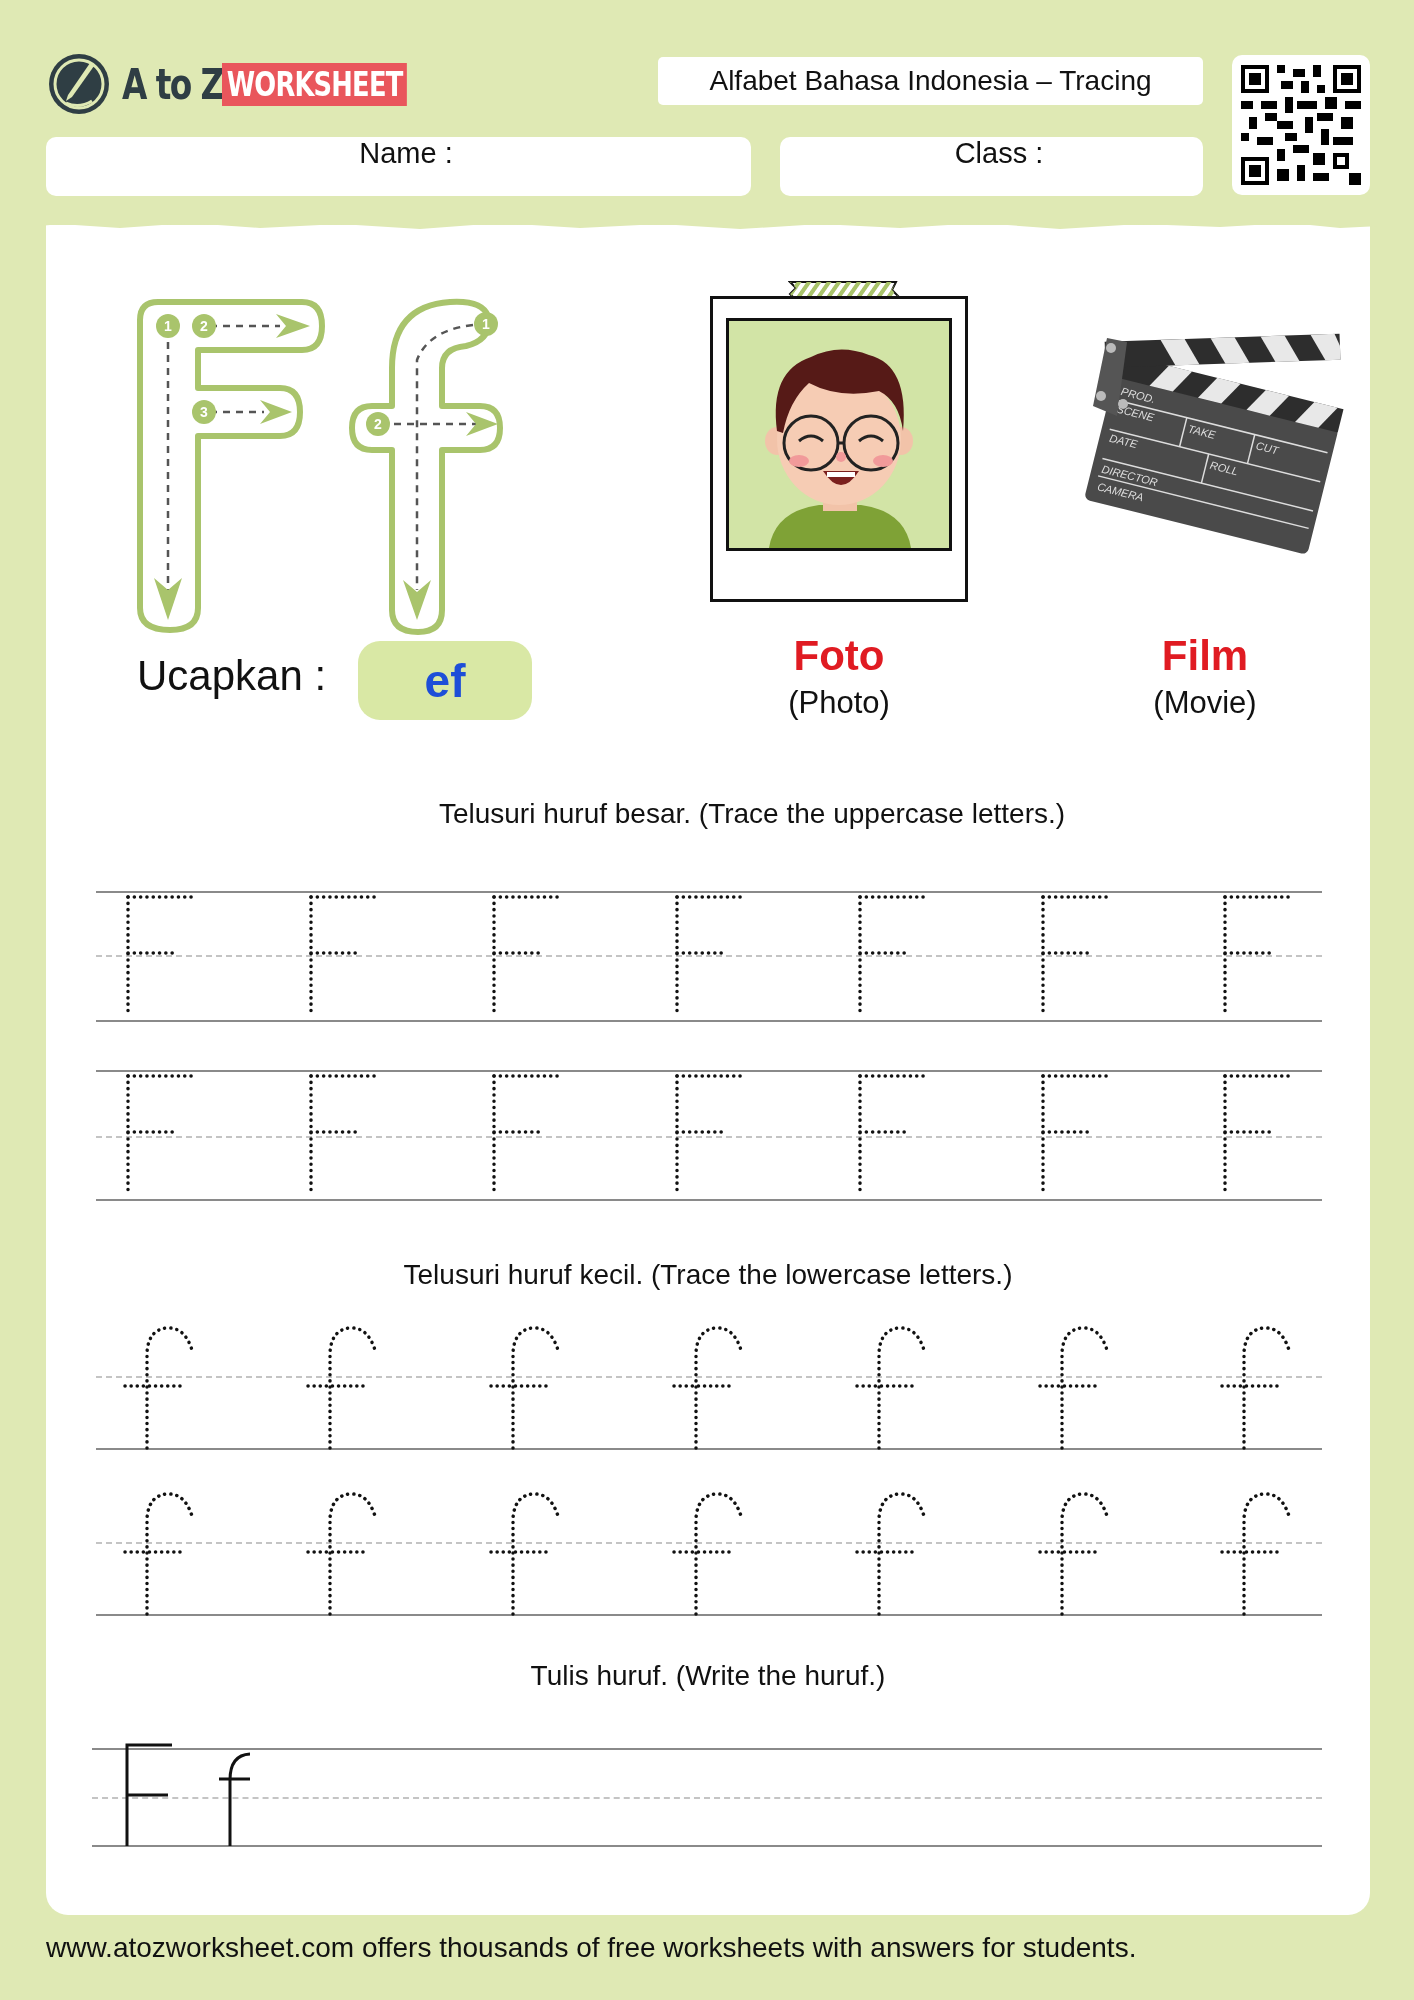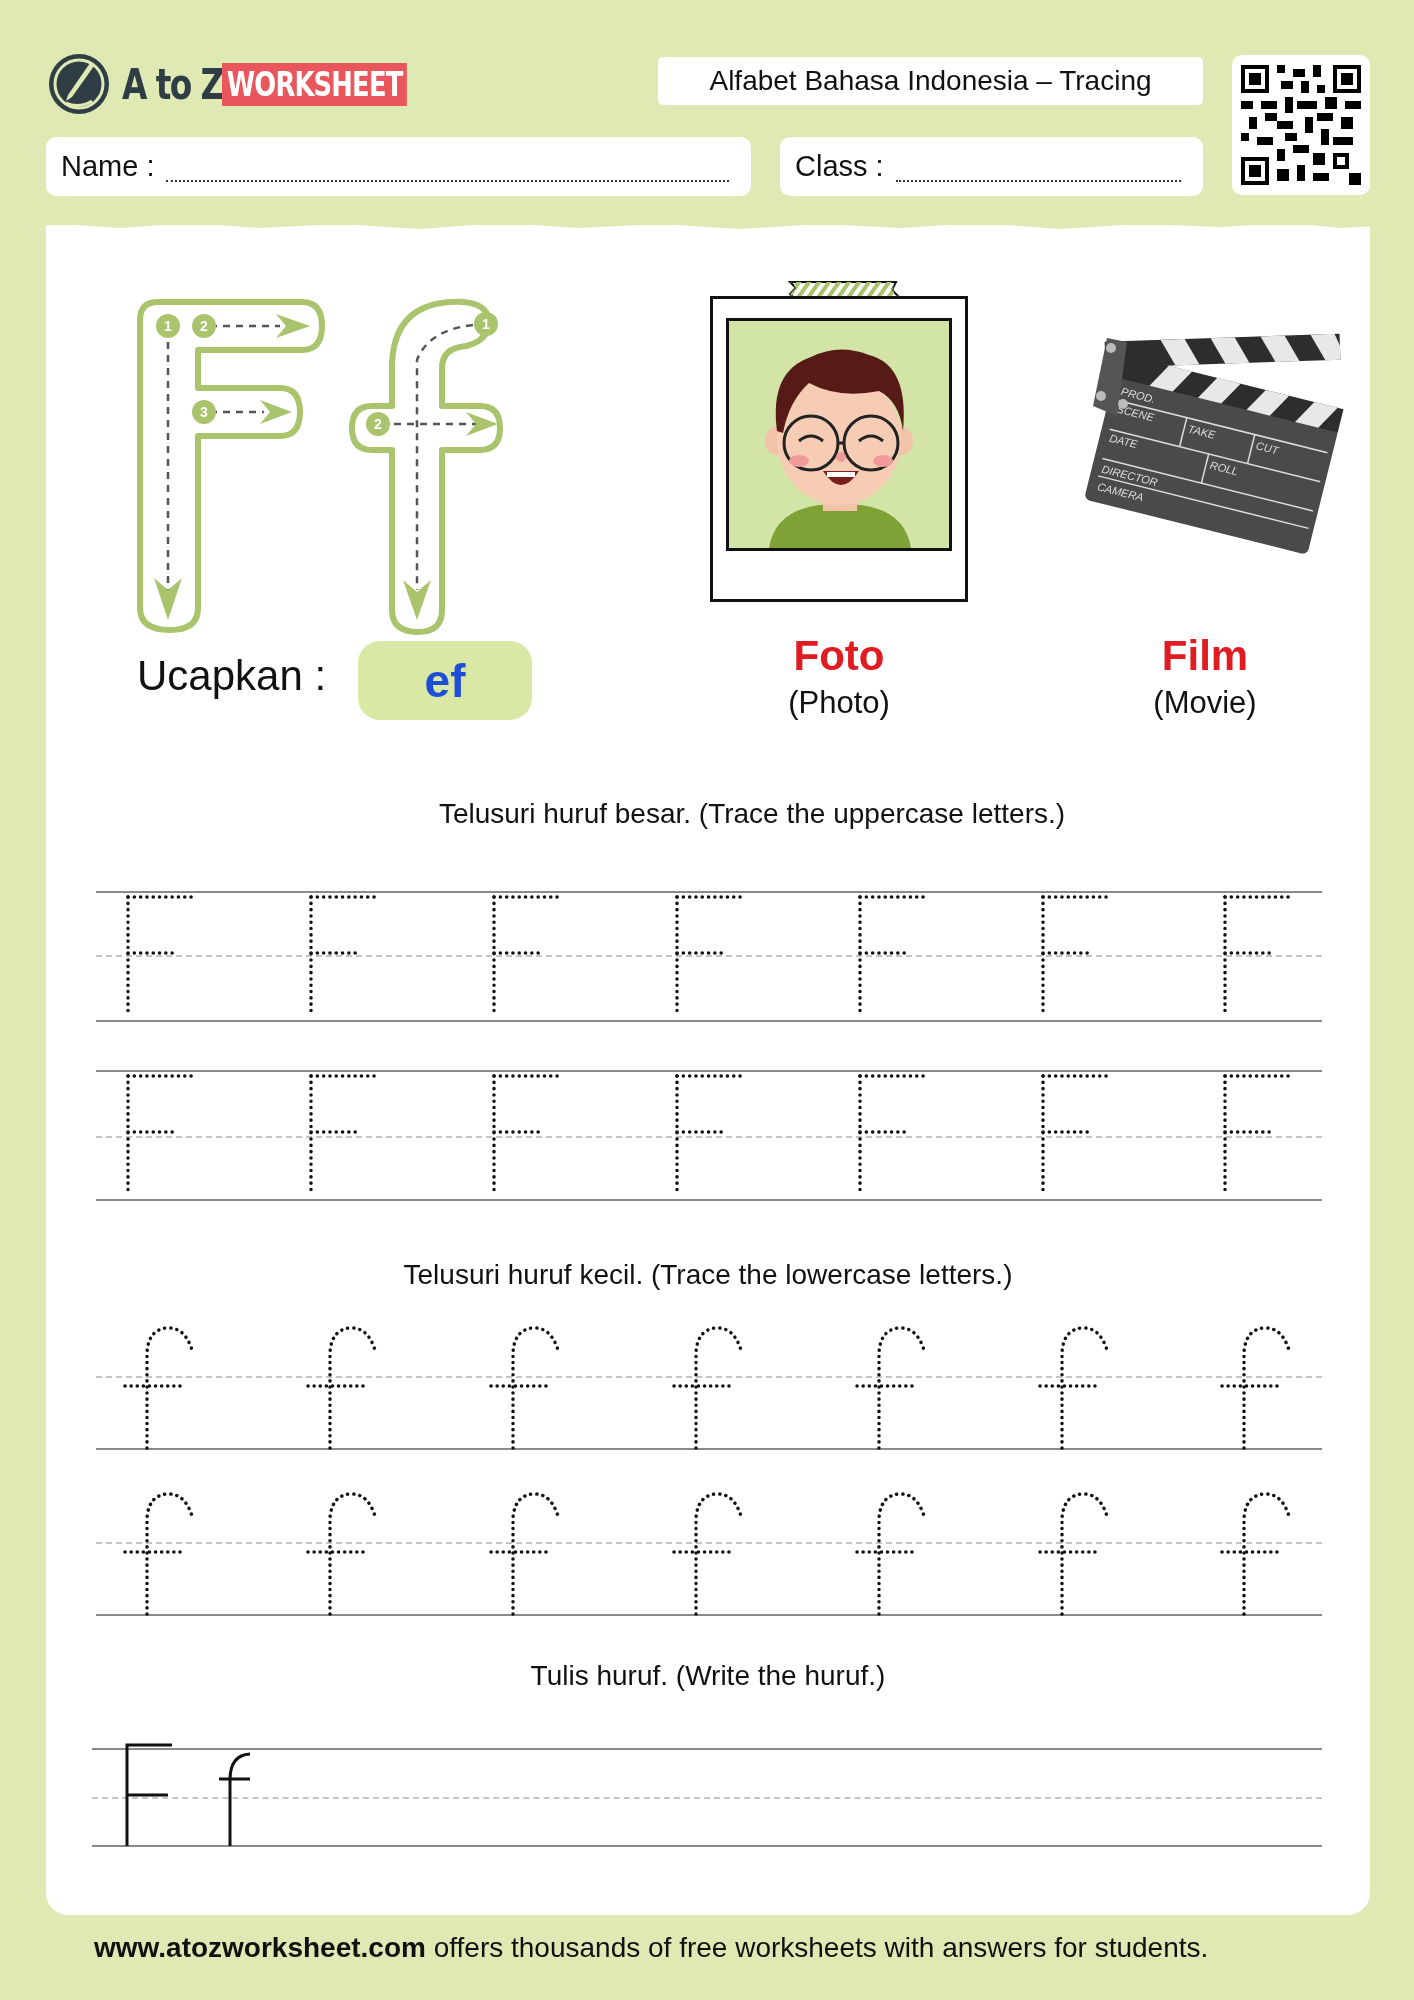--- a/index.html
+++ b/index.html
@@ -16,21 +16,21 @@
     .logo-atoz { font-family:"DejaVu Sans", sans-serif; font-weight:bold; font-size:42px; color:#2f3e44;
       letter-spacing:-2px; margin-left:10px; transform:scaleX(0.78); transform-origin:left center; display:inline-block; width:96px; white-space:nowrap;}
     .logo-ws { background:#e9565c; color:#fff; font-family:"DejaVu Sans", sans-serif; font-weight:bold; font-size:33px;
       padding:2px 6px; margin-left:4px; letter-spacing:-1px; display:inline-block; transform:scaleX(0.78); transform-origin:left center; white-space:nowrap;}
 
     .title-box { left:658px; top:57px; width:545px; height:48px; background:#fff; border-radius:5px;
       display:flex; align-items:center; justify-content:center; font-size:28px; color:#111; }
     .qr { left:1232px; top:55px; width:138px; height:140px; background:#fff; border-radius:10px; }
     .qr svg { position:absolute; left:9px; top:9px; }
 
-    .field-box { top:137px; height:59px; background:#fff; border-radius:10px; display:flex; align-items:center; }
+    .field-box { top:137px; height:59px; background:#fff; border-radius:10px; display:flex; align-items:center;flex-direction:column; }
     .name-box { left:46px; width:705px; }
     .class-box { left:780px; width:423px; }
     .field-label { font-size:29px; margin-left:15px; white-space:nowrap; }
     .field-line { flex:1; border-bottom:2px dotted #333; margin:0 22px 0 12px; align-self:flex-end; margin-bottom:14px; }
 
     
     .panel { left:46px; top:225px; width:1324px; height:1690px; background:#fff; border-radius:0 0 22px 22px; }
     .brush { left:40px; top:212px; width:1340px; height:26px; }
 
     
@@ -48,21 +48,21 @@
     .word { text-align:center; font-weight:bold; color:#e01b22; font-size:42px; }
     .gloss { text-align:center; font-size:31px; color:#111; }
 
     
     .instr { left:46px; width:1324px; text-align:center; font-size:28px; color:#111; }
     .line-solid { position:absolute; left:96px; width:1226px; height:0; border-top:2px solid #8a8a8a; }
     .line-dash { position:absolute; left:96px; width:1226px; height:0; border-top:2px dashed #c4c4c4; }
     .tracesvg { position:absolute; left:0; top:0; }
 
     .footer { left:46px; top:1932px; font-size:28px; color:#111; white-space:nowrap; }
-    .footer b { font-weight:bold;margin-left:48px; }
+    .footer b { font-weight:normal; }
   </style>
 </head>
 <body>
 
 <div class="abs logo">
   <svg class="logo-mark" viewBox="0 0 66 66">
     <circle cx="33" cy="33" r="30" fill="#2f3e44"></circle>
     <circle cx="33" cy="33" r="24" fill="none" stroke="#dfe9b4" stroke-width="3"></circle>
     <path d="M44 12 L22 44 L20 50 L26 46 L48 15 Z" fill="#dfe9b4"></path>
     <path d="M20 52 Q33 58 46 50" stroke="#dfe9b4" stroke-width="3" fill="none"></path>

